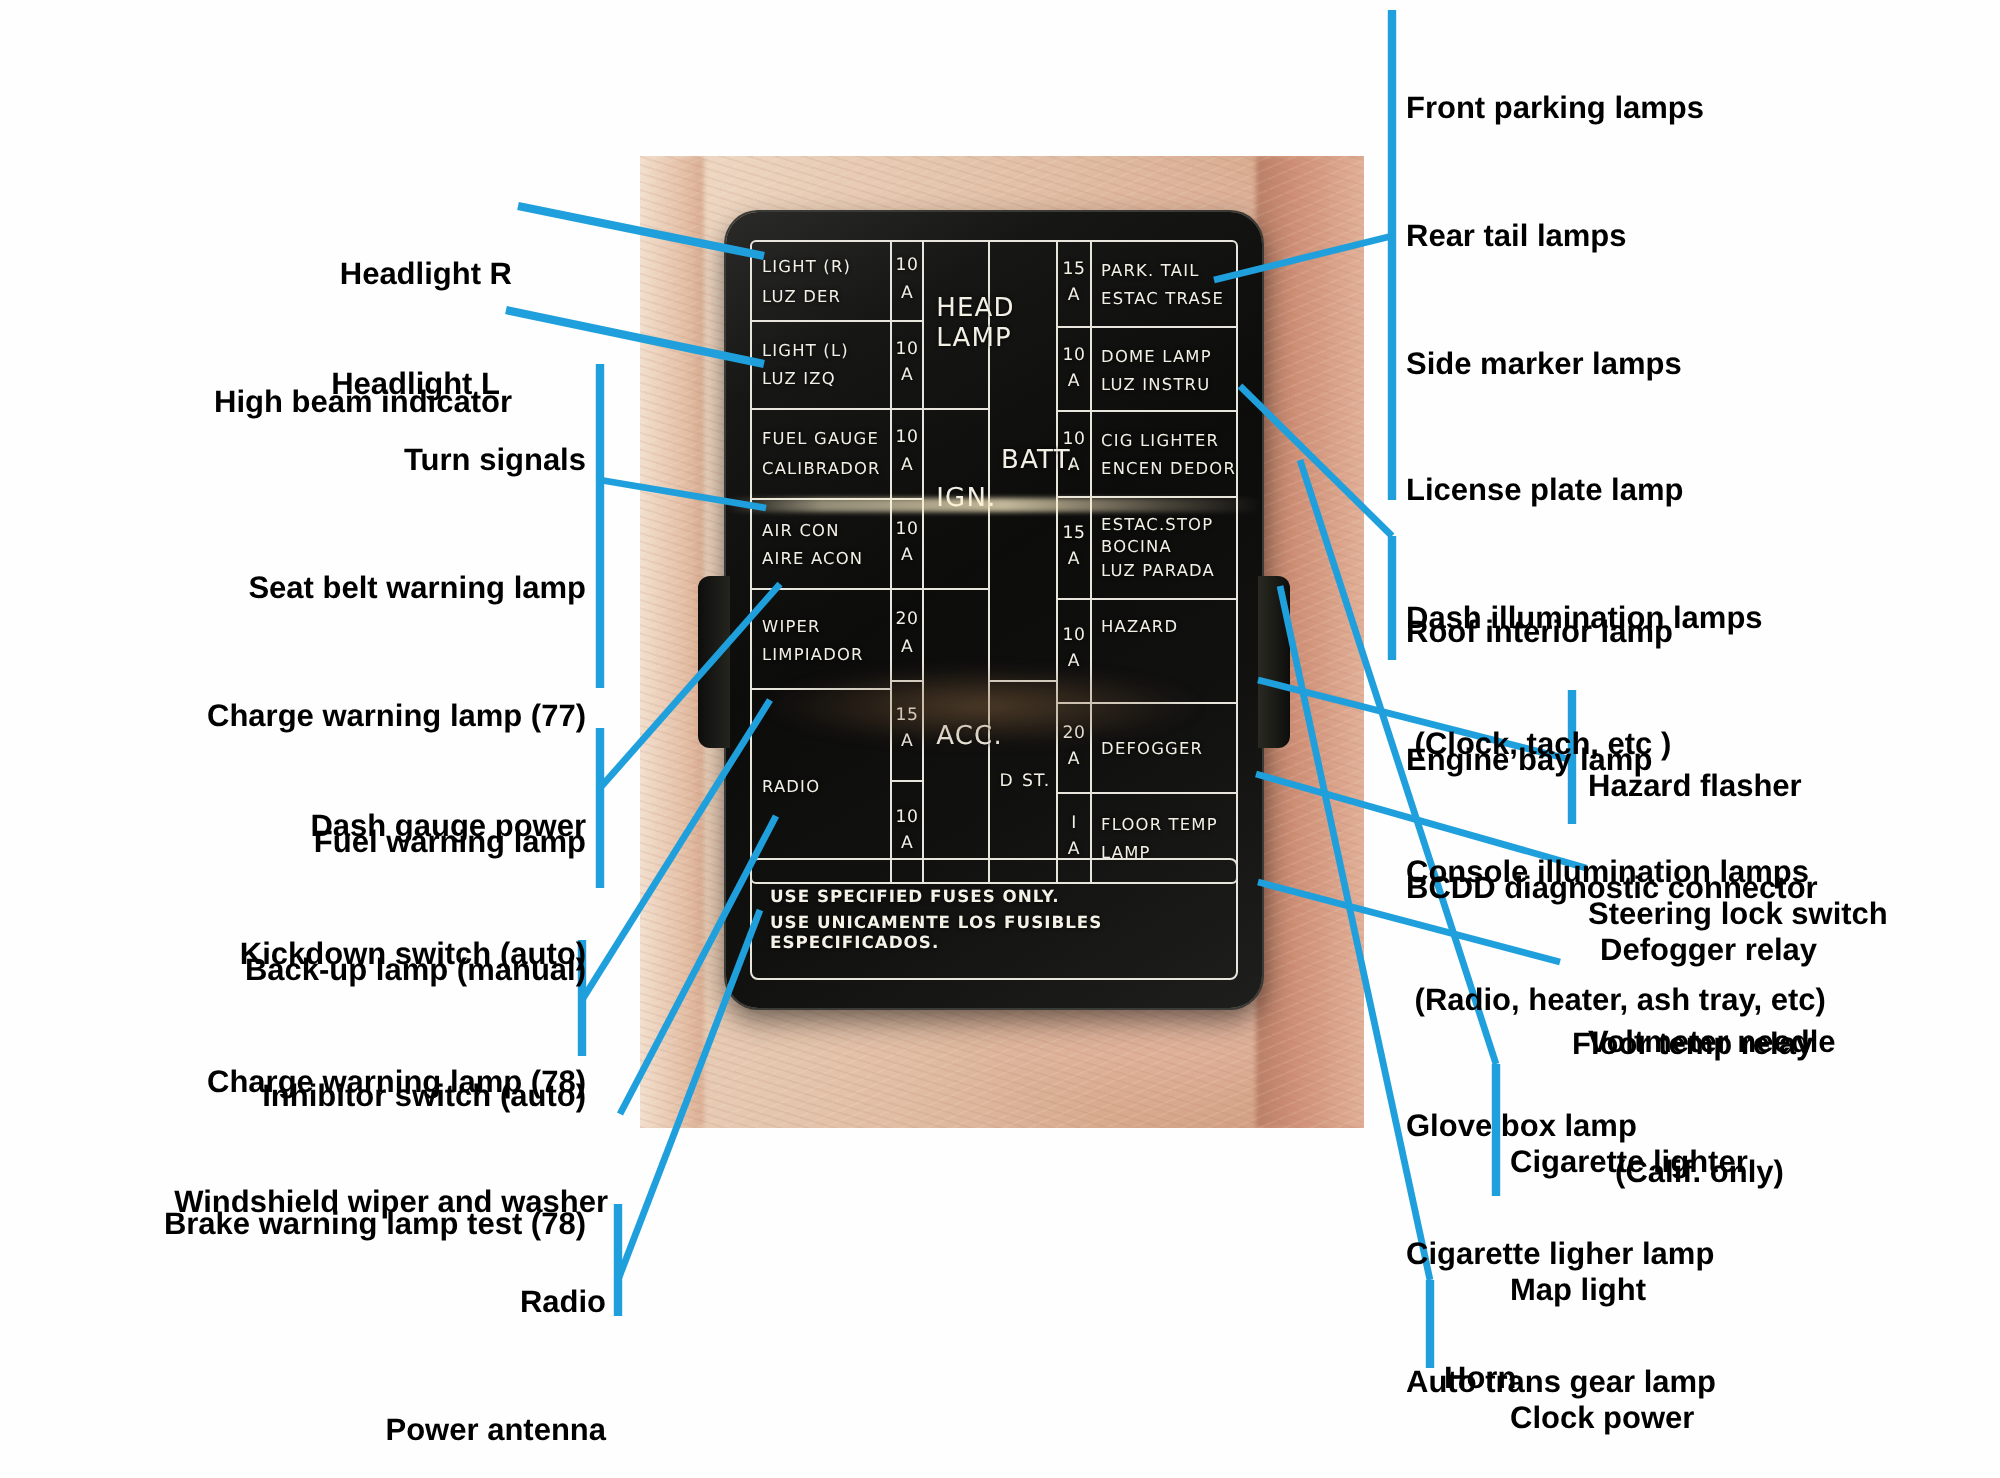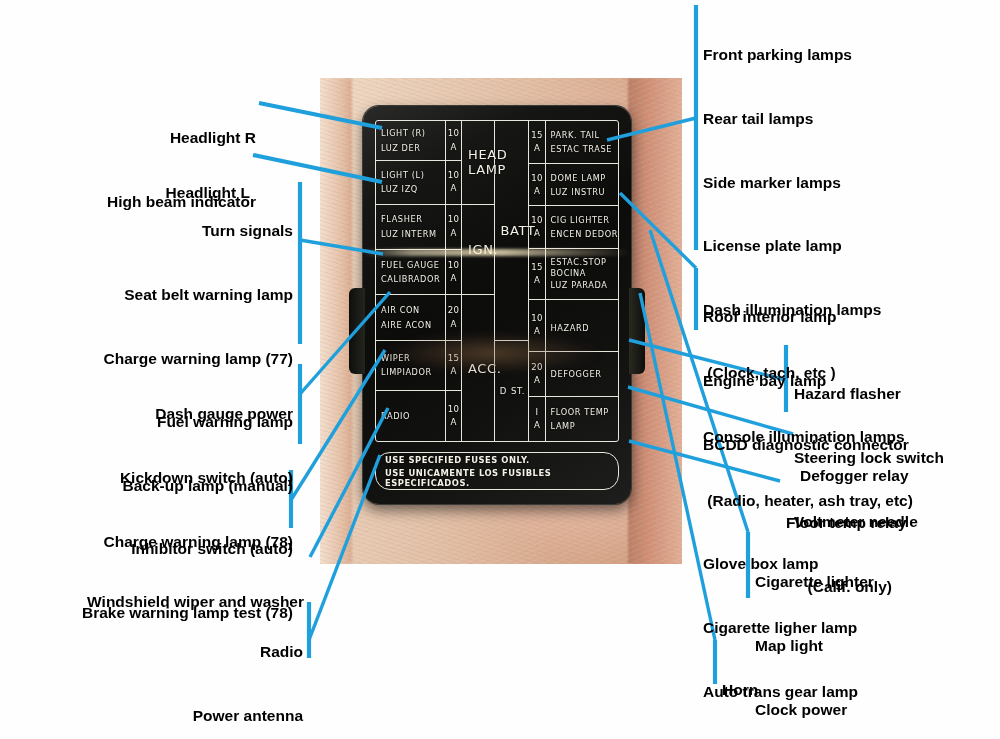--- a/index.html
+++ b/index.html
@@ -78,22 +78,22 @@
     text-shadow:0 0 2px rgba(0,0,0,.9);
   }
   .cell + .cell{border-top:1.5px solid #e8e6dc;}
   .cell span{display:block;line-height:1.75;white-space:nowrap;}
   .amp{align-items:center;padding-left:0;font-size:8.6px;letter-spacing:.3px;}
   .amp span{line-height:1.55;}
   .big{justify-content:center;align-items:flex-start;padding-left:6px;font-size:13px;}
   .vcenter{justify-content:center;}
 
   .notice{
-    position:absolute;left:12px;right:12px;bottom:14px;height:38px;
-    border:1.5px solid #e8e6dc;border-radius:15px;
+    position:absolute;left:12px;right:12px;bottom:14px;height:61px;
+    border:1.5px solid #e8e6dc;border-radius:4px;
     display:flex;flex-direction:column;justify-content:center;gap:3px;
     padding-left:9px;box-sizing:border-box;
     color:#f4f1e6;font-family:"DejaVu Sans",sans-serif;font-size:8.4px;
     font-weight:bold;letter-spacing:.5px;text-shadow:0 0 2px rgba(0,0,0,.9);
   }
 
   
   .anno{
     position:absolute;color:#000;font-weight:bold;
     font-family:"Liberation Sans","DejaVu Sans",sans-serif;
@@ -125,24 +125,20 @@
         <div class="colL">
           <div class="cell" style="height:12.3%">
             <span>LIGHT (R)</span>
             <span>LUZ DER</span>
           </div>
           <div class="cell" style="height:13.5%">
             <span>LIGHT (L)</span>
             <span>LUZ IZQ</span>
           </div>
           <div class="cell" style="height:14.2%">
-            <span>FLASHER</span>
-            <span>LUZ INTERM</span>
-          </div>
-          <div class="cell" style="height:14.2%">
             <span>FUEL GAUGE</span>
             <span>CALIBRADOR</span>
           </div>
           <div class="cell" style="height:14.2%">
             <span>AIR CON</span>
             <span>AIRE ACON</span>
           </div>
           <div class="cell" style="height:15.6%">
             <span>WIPER</span>
             <span>LIMPIADOR</span>
@@ -240,21 +236,21 @@
           </div>
           <div class="cell" style="height:13.2%">
             <span>CIG LIGHTER</span>
             <span>ENCEN DEDOR</span>
           </div>
           <div class="cell" style="height:16.1%;line-height:1.35">
             <span style="line-height:1.4">ESTAC.STOP</span>
             <span style="line-height:1.4">BOCINA</span>
             <span style="line-height:1.4">LUZ PARADA</span>
           </div>
-          <div class="cell" style="height:16.1%;justify-content:center;padding-top:6px">
+          <div class="cell" style="height:16.1%;justify-content:flex-start;padding-top:6px">
             <span>HAZARD</span>
           </div>
           <div class="cell vcenter" style="height:14.2%">
             <span>DEFOGGER</span>
           </div>
           <div class="cell" style="flex:1">
             <span>FLOOR TEMP</span>
             <span>LAMP</span>
           </div>
         </div>

